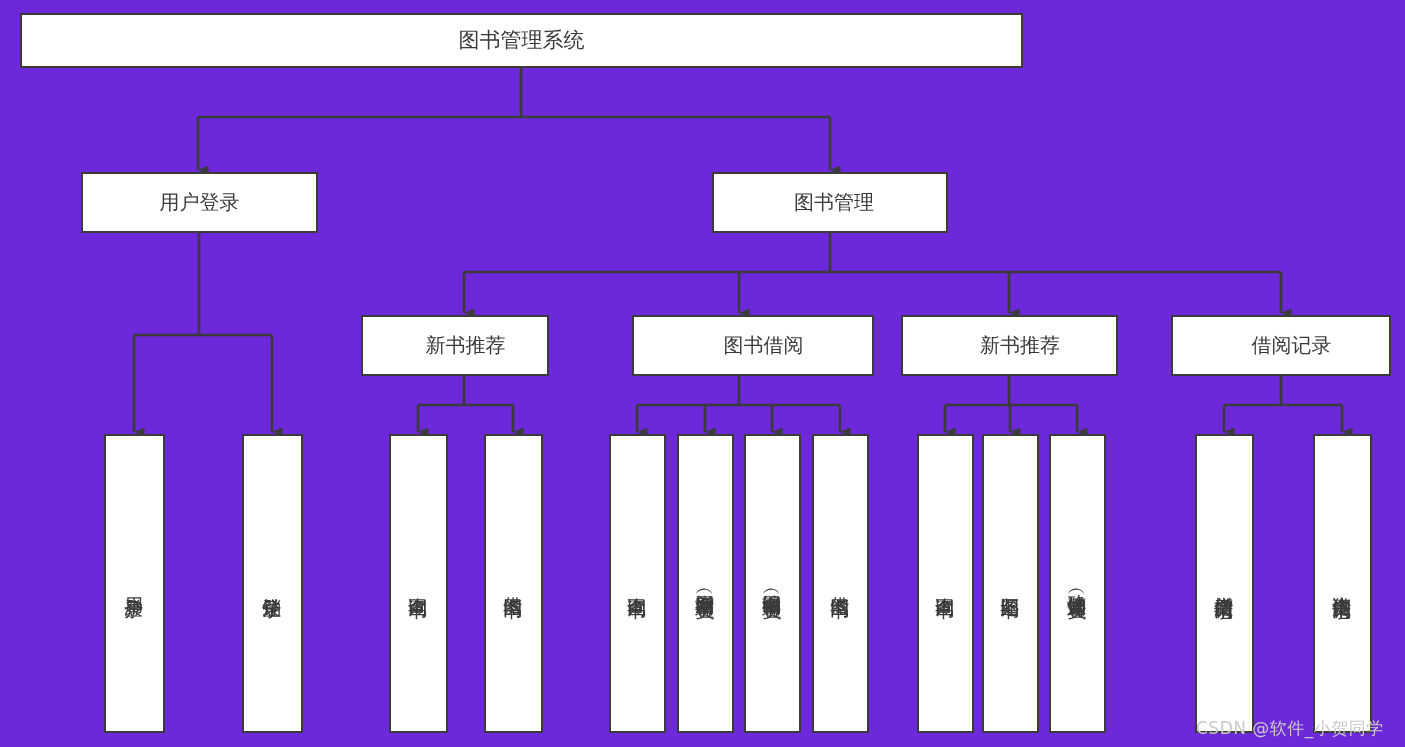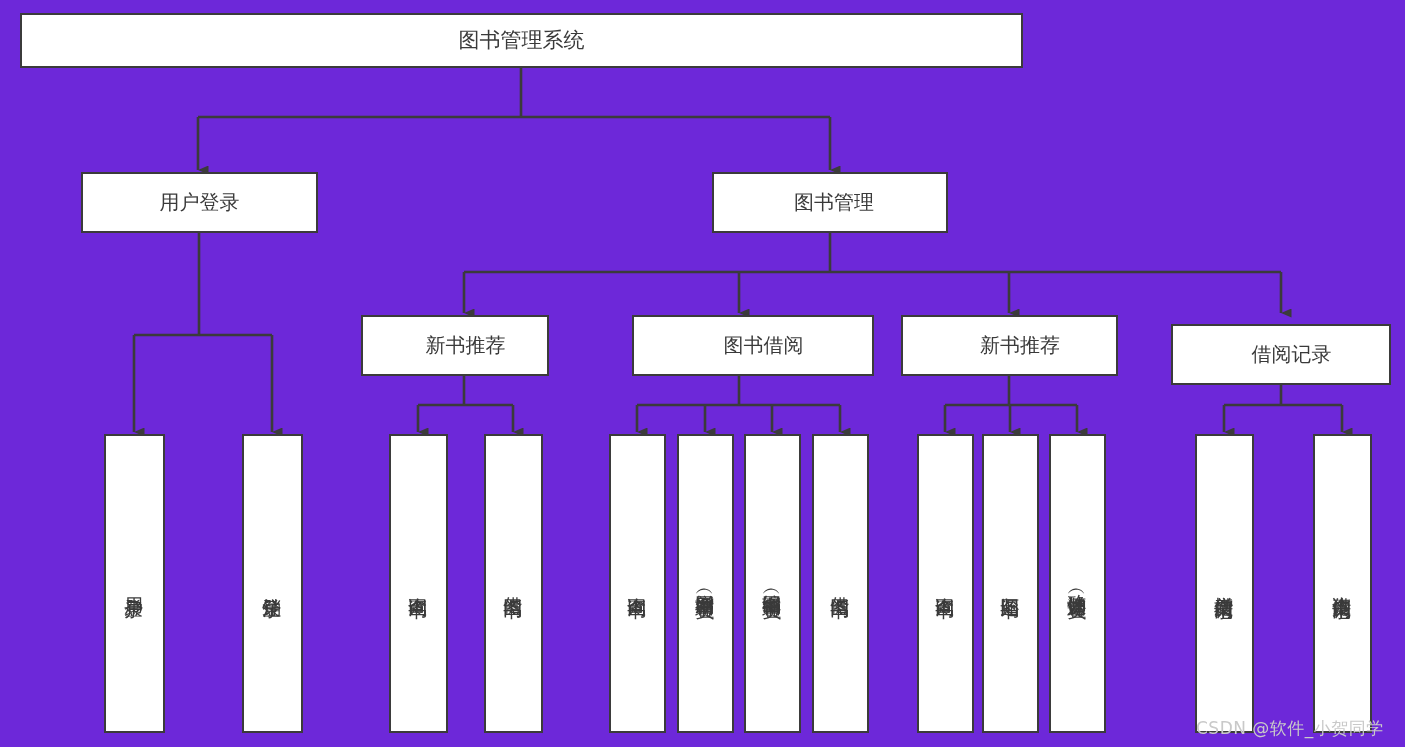--- a/index.html
+++ b/index.html
@@ -141,21 +141,21 @@
 
   <div class="node lvl3" style="left:361px; top:315px; width:188px; height:61px;">
     <span class="node-label">新书推荐</span>
   </div>
   <div class="node lvl3" style="left:632px; top:315px; width:242px; height:61px;">
     <span class="node-label">图书借阅</span>
   </div>
   <div class="node lvl3" style="left:901px; top:315px; width:217px; height:61px;">
     <span class="node-label">新书推荐</span>
   </div>
-  <div class="node lvl3" style="left:1171px; top:315px; width:220px; height:61px;margin-top:9px;">
+  <div class="node lvl3" style="left:1171px; top:315px; width:220px; height:61px;">
     <span class="node-label">借阅记录</span>
   </div>
 
   <div class="node leaf" style="left:104px; top:434px; width:61px; height:299px;">
     <span class="node-label">用户登录</span>
   </div>
   <div class="node leaf" style="left:242px; top:434px; width:61px; height:299px;">
     <span class="node-label">注销登录</span>
   </div>
 

